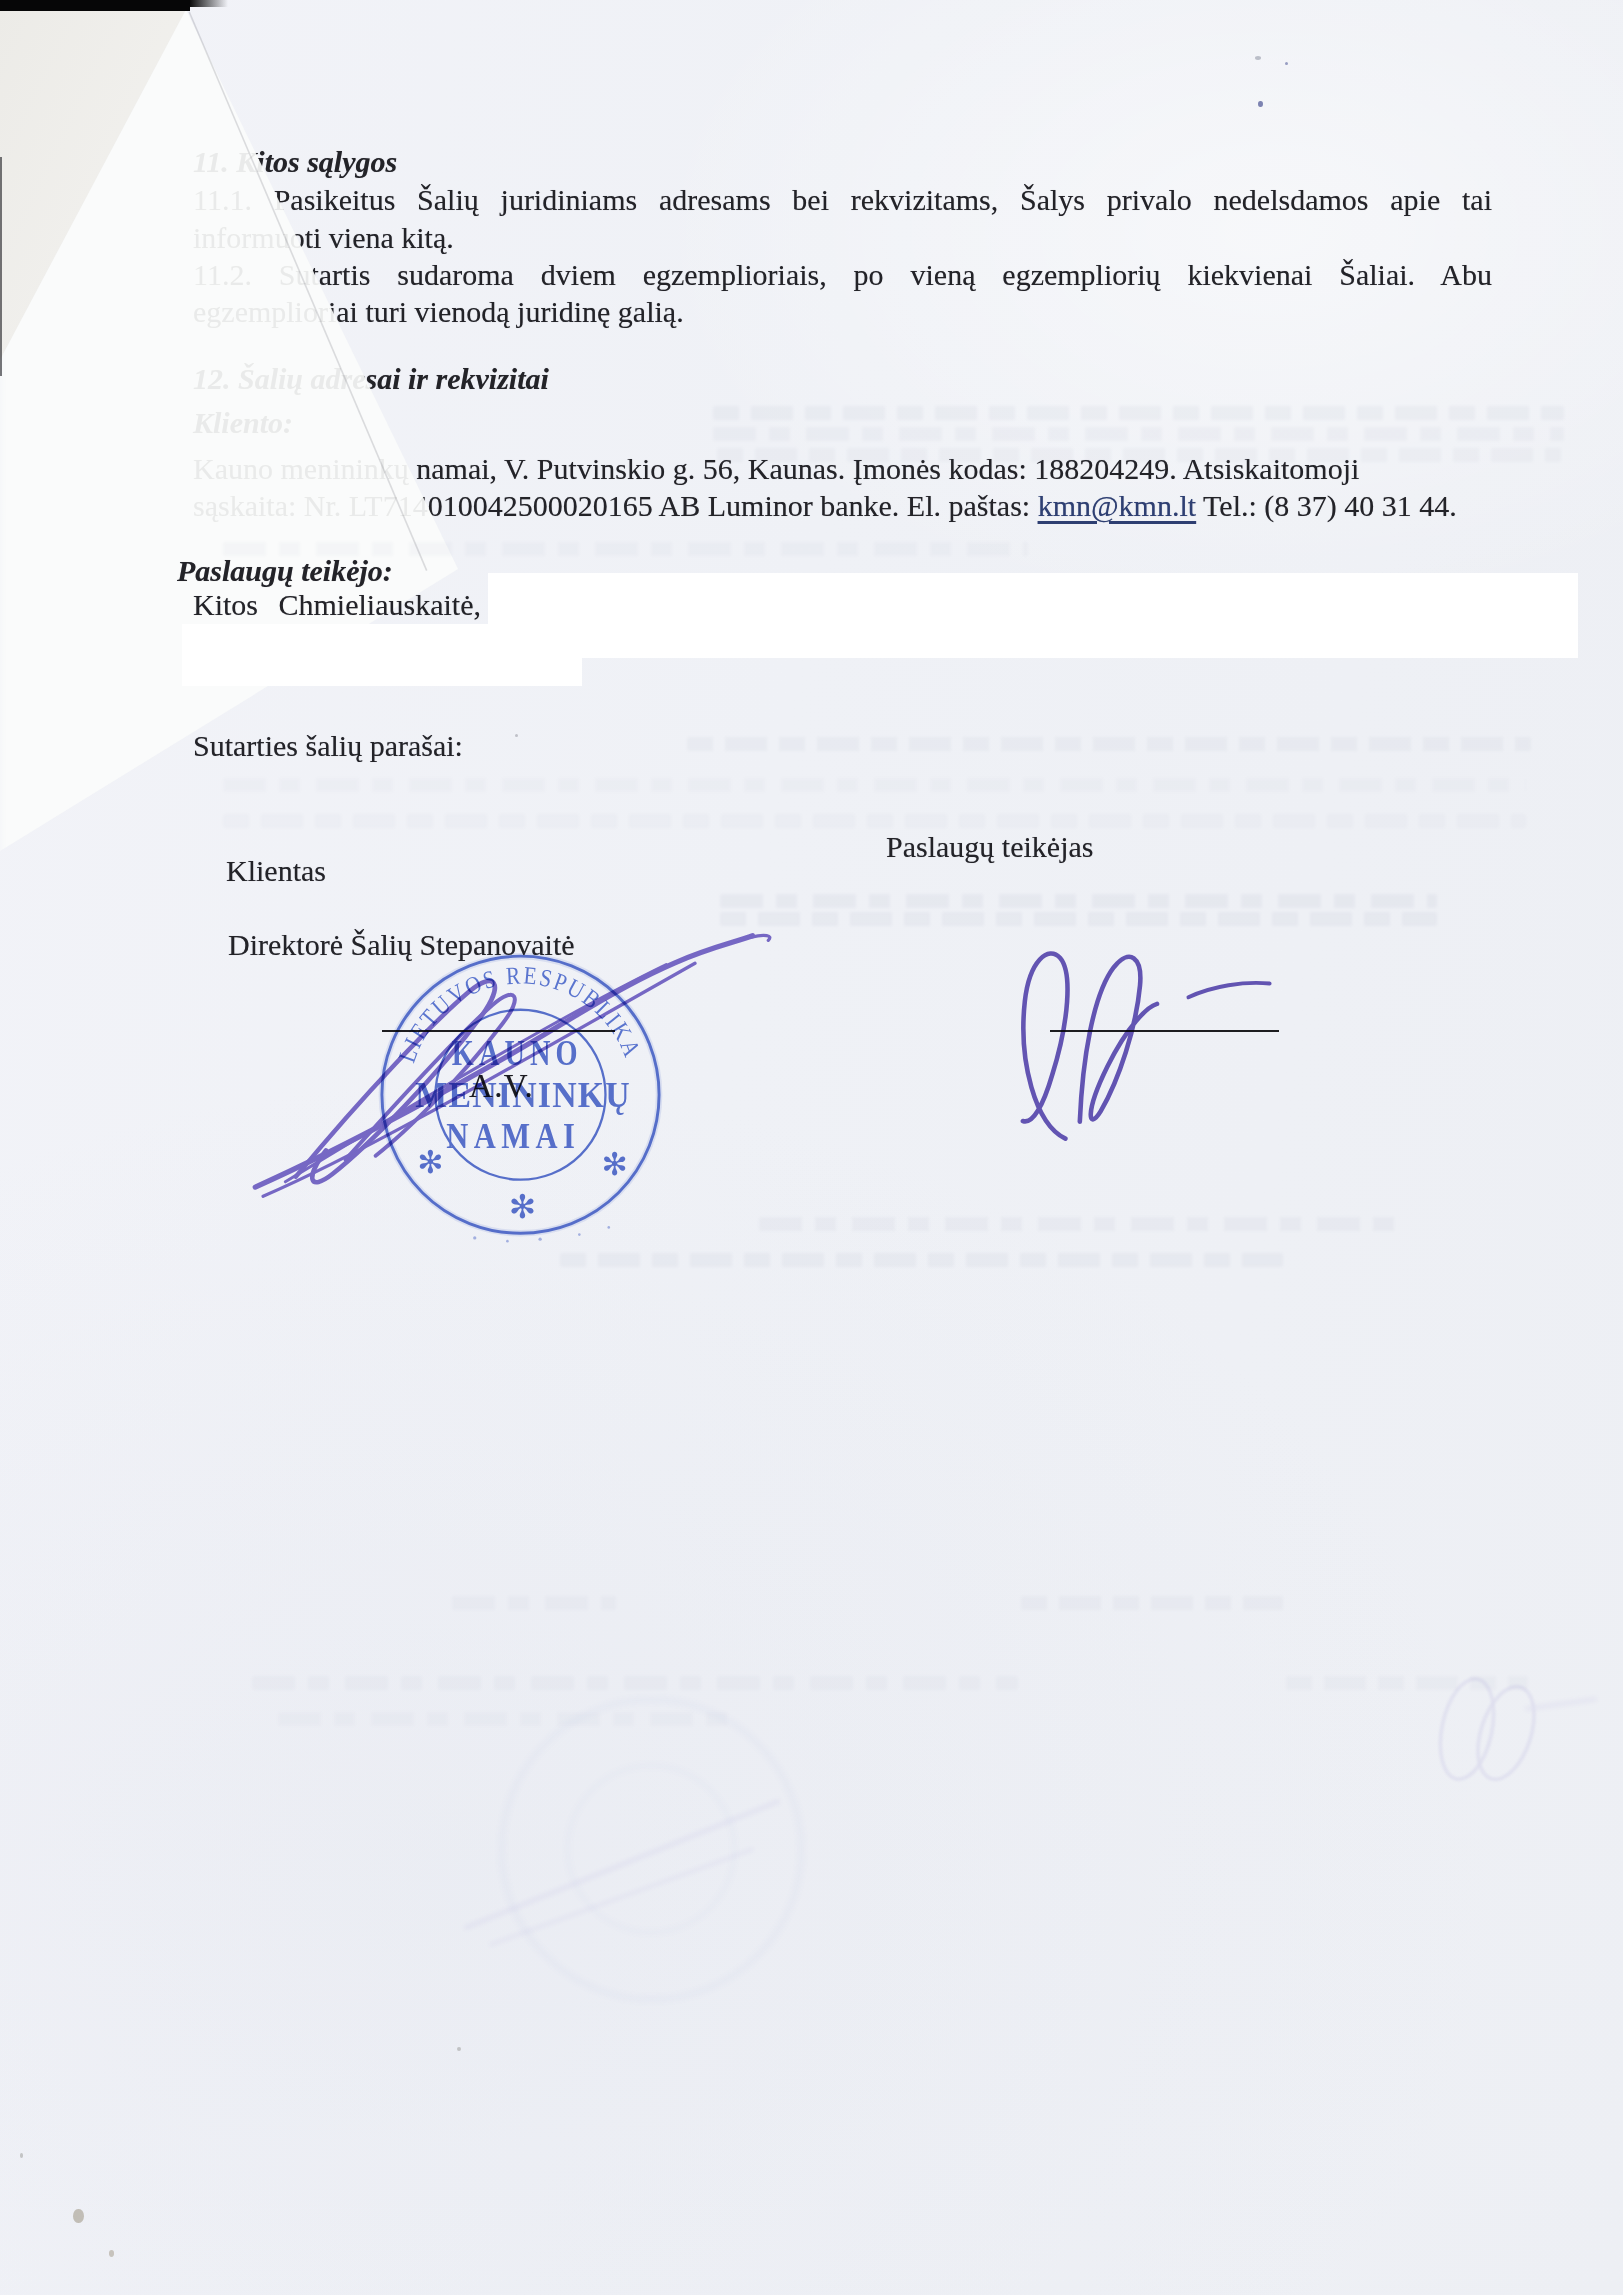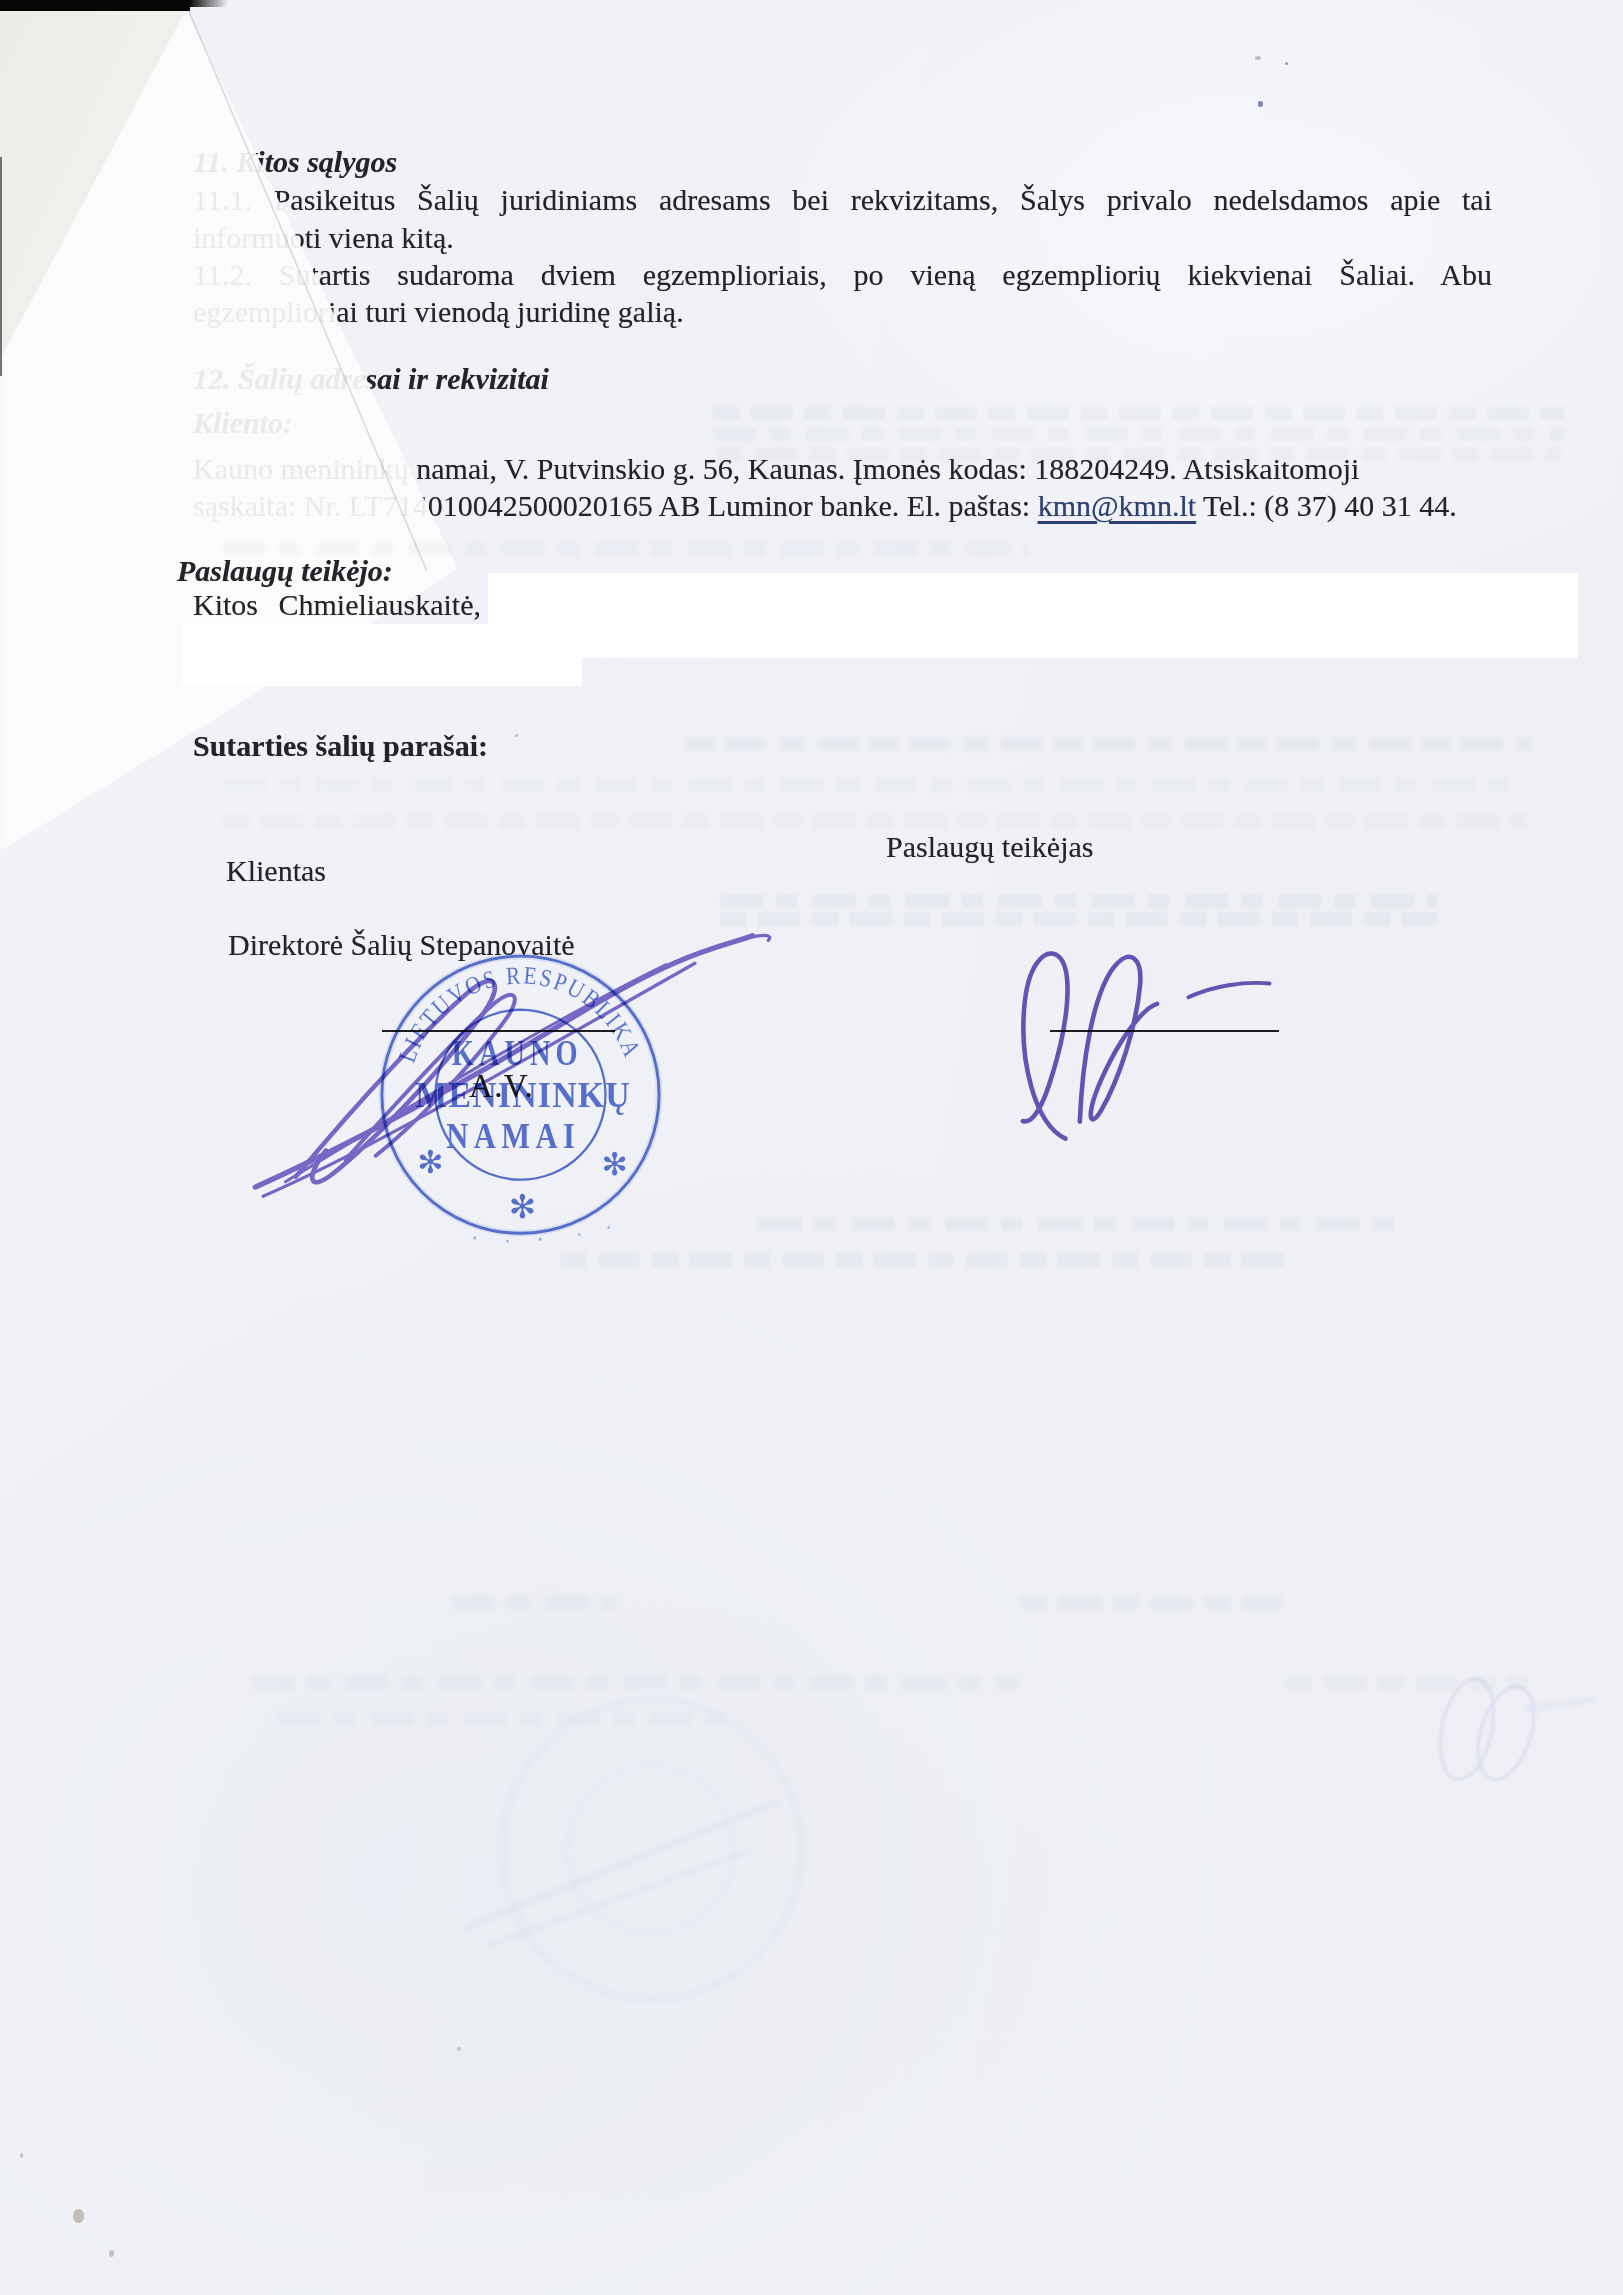--- a/index.html
+++ b/index.html
@@ -12,21 +12,21 @@
     font-family:"Liberation Serif","DejaVu Serif",serif;
     color:#222227;
   }
   .abs{position:absolute;}
   .line{
     position:absolute; font-size:30px; line-height:37px; color:#232328;
     white-space:nowrap; text-shadow:0 0 0.7px rgba(45,45,58,.45);
   }
   .just{white-space:normal; text-align:justify; text-align-last:justify; width:1299px;}
   .bi{font-weight:bold; font-style:italic;}
-  .b{font-weight:bold;}
+  .b{font-weight:normal;}
   .ctr{text-align:left; white-space:nowrap;}
   .email{
     color:#2e3f72; text-decoration:underline;
     text-decoration-thickness:2.6px; text-underline-offset:4.6px;
     text-shadow:0 0 0.7px rgba(46,63,114,.5);
   }
   .redact{position:absolute; background:#ffffff; z-index:4;}
   .sigline{position:absolute; height:2px; background:#1d1d20; z-index:6;}
   
   .topbar{left:0;top:0;width:190px;height:10.5px;background:#060607;z-index:8;}

